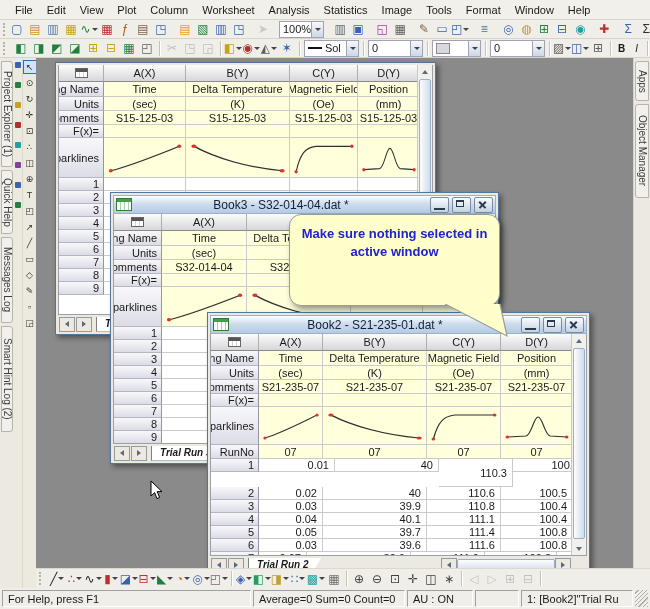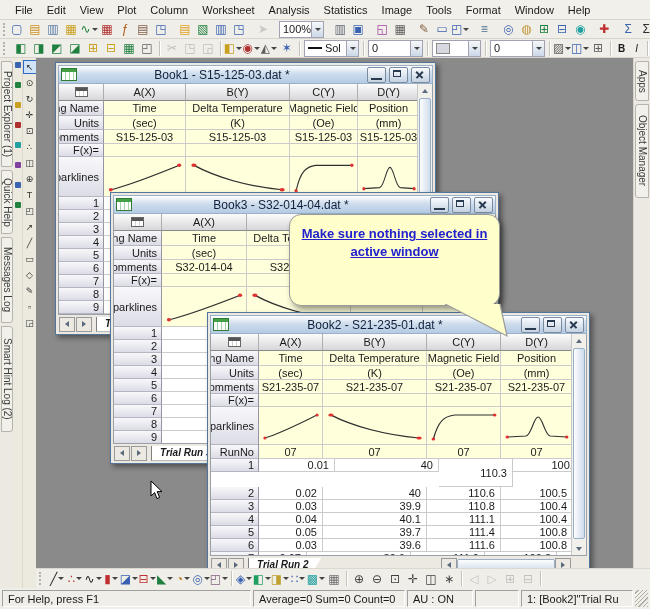--- a/index.html
+++ b/index.html
@@ -84,21 +84,21 @@
             padding:0 12px 0 8px;font-size:10px;font-weight:bold;font-style:italic;flex:none;position:relative;margin-left:3px;
             clip-path:polygon(0 0,100% 0,calc(100% - 9px) 100%,0 100%);}
   .hscroll{height:13px;display:flex;align-items:center;margin-left:auto;}
   .hthumb{width:96px;height:11px;background:linear-gradient(#fdfdfd,#cfdcec);border:1px solid #9ab0c8;border-radius:2px;}
   .tcorner{width:14px;height:13px;background:#ece9e2;flex:none;}
   
   #tooltip{position:absolute;left:253px;top:156px;width:211px;height:92px;background:#ffffcc;
            border:1px solid #9a9a9a;border-radius:12px;box-shadow:3px 4px 6px rgba(0,0,0,.4);
            z-index:40;display:flex;flex-direction:column;align-items:center;justify-content:flex-start;
            padding-top:10px;box-sizing:border-box;}
-  #tooltip .tt{color:#2121cd;font-size:13px;font-weight:600;text-align:center;line-height:1.35;width:196px;text-decoration:underline;}
+  #tooltip .tt{color:#2121cd;font-size:13px;font-weight:600;text-align:center;line-height:1.35;width:196px;}
   #tooltip .tt2{margin-top:15px;}
   #ttail{position:absolute;left:405px;top:246px;width:76px;height:36px;z-index:41;pointer-events:none;}
   #cursor{position:absolute;left:114px;top:422px;width:16px;height:22px;z-index:50;}
   
   #statusbar{position:absolute;left:0;top:588px;width:650px;height:21px;background:#f0eee8;display:flex;
              align-items:stretch;padding:2px;box-sizing:border-box;gap:2px;}
   .seg{border:1px solid;border-color:#a0a0a0 #fdfdfd #fdfdfd #a0a0a0;display:flex;align-items:center;
        padding:0 5px;white-space:nowrap;overflow:hidden;font-size:11px;box-sizing:border-box;}
   .seg.grow{flex:1;}
   #grip{width:13px;background:repeating-linear-gradient(135deg,#f0eee8 0 2px,#b0aca4 2px 3px);}
@@ -434,34 +434,20 @@
           <span>▫</span>
         </div>
         <div class="tool">
           <span>◲</span>
         </div>
       </div>
   </div>
 
   <div id="workspace">
     <div id="book1" class="win" style="left: 19px; top: 4px; width: 381px; height: 273px; z-index: 10;">
-        <div class="tbar">
-          <div class="wicon"></div>
-          <div class="ttext">Book1 - S15-125-03.dat *</div>
-          <div class="wbtn">
-            <span class="mini"></span>
-          </div>
-          <div class="wbtn">
-            <span class="maxi"></span>
-          </div>
-          <div class="wbtn">
-            <span class="x1"></span>
-            <span class="x2"></span>
-          </div>
-        </div>
         <div class="tablearea">
           <div class="row">
             <div class="cell ch corner" style="width: 45px; height: 17px;">
               <div class="cicon"></div>
             </div>
             <div class="cell ch" style="width: 82px; height: 17px;">A(X)</div>
             <div class="cell ch" style="width: 104px; height: 17px;">B(Y)</div>
             <div class="cell ch" style="width: 68px; height: 17px;">C(Y)</div>
             <div class="cell ch" style="width: 62px; height: 17px;">D(Y)</div>
           </div>

